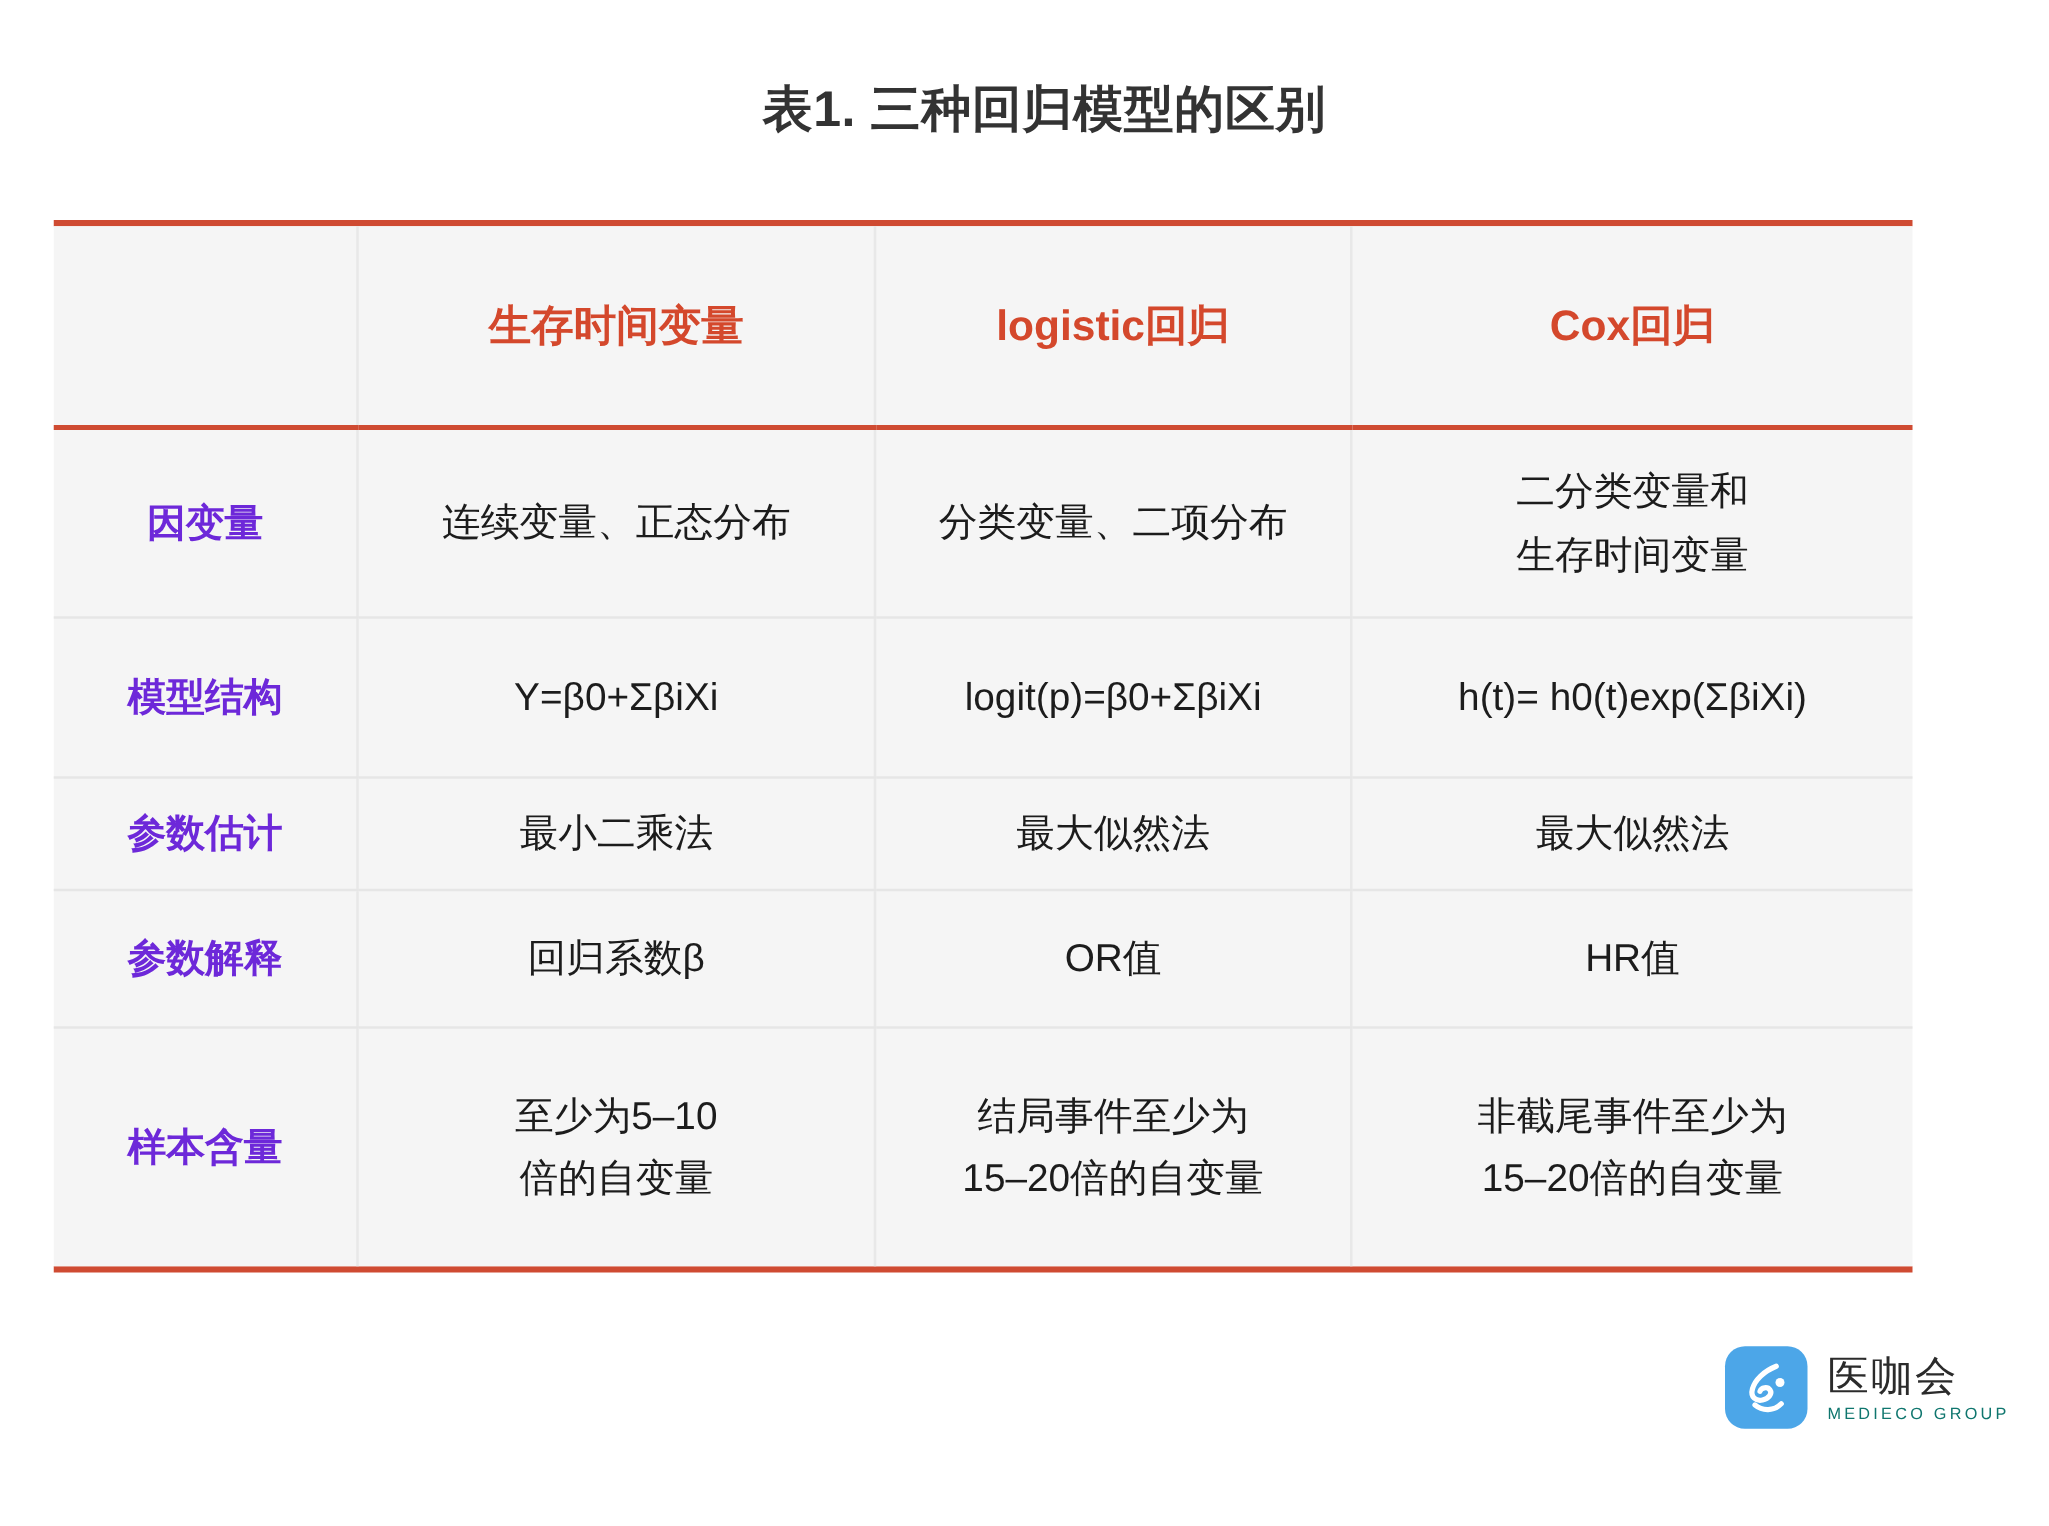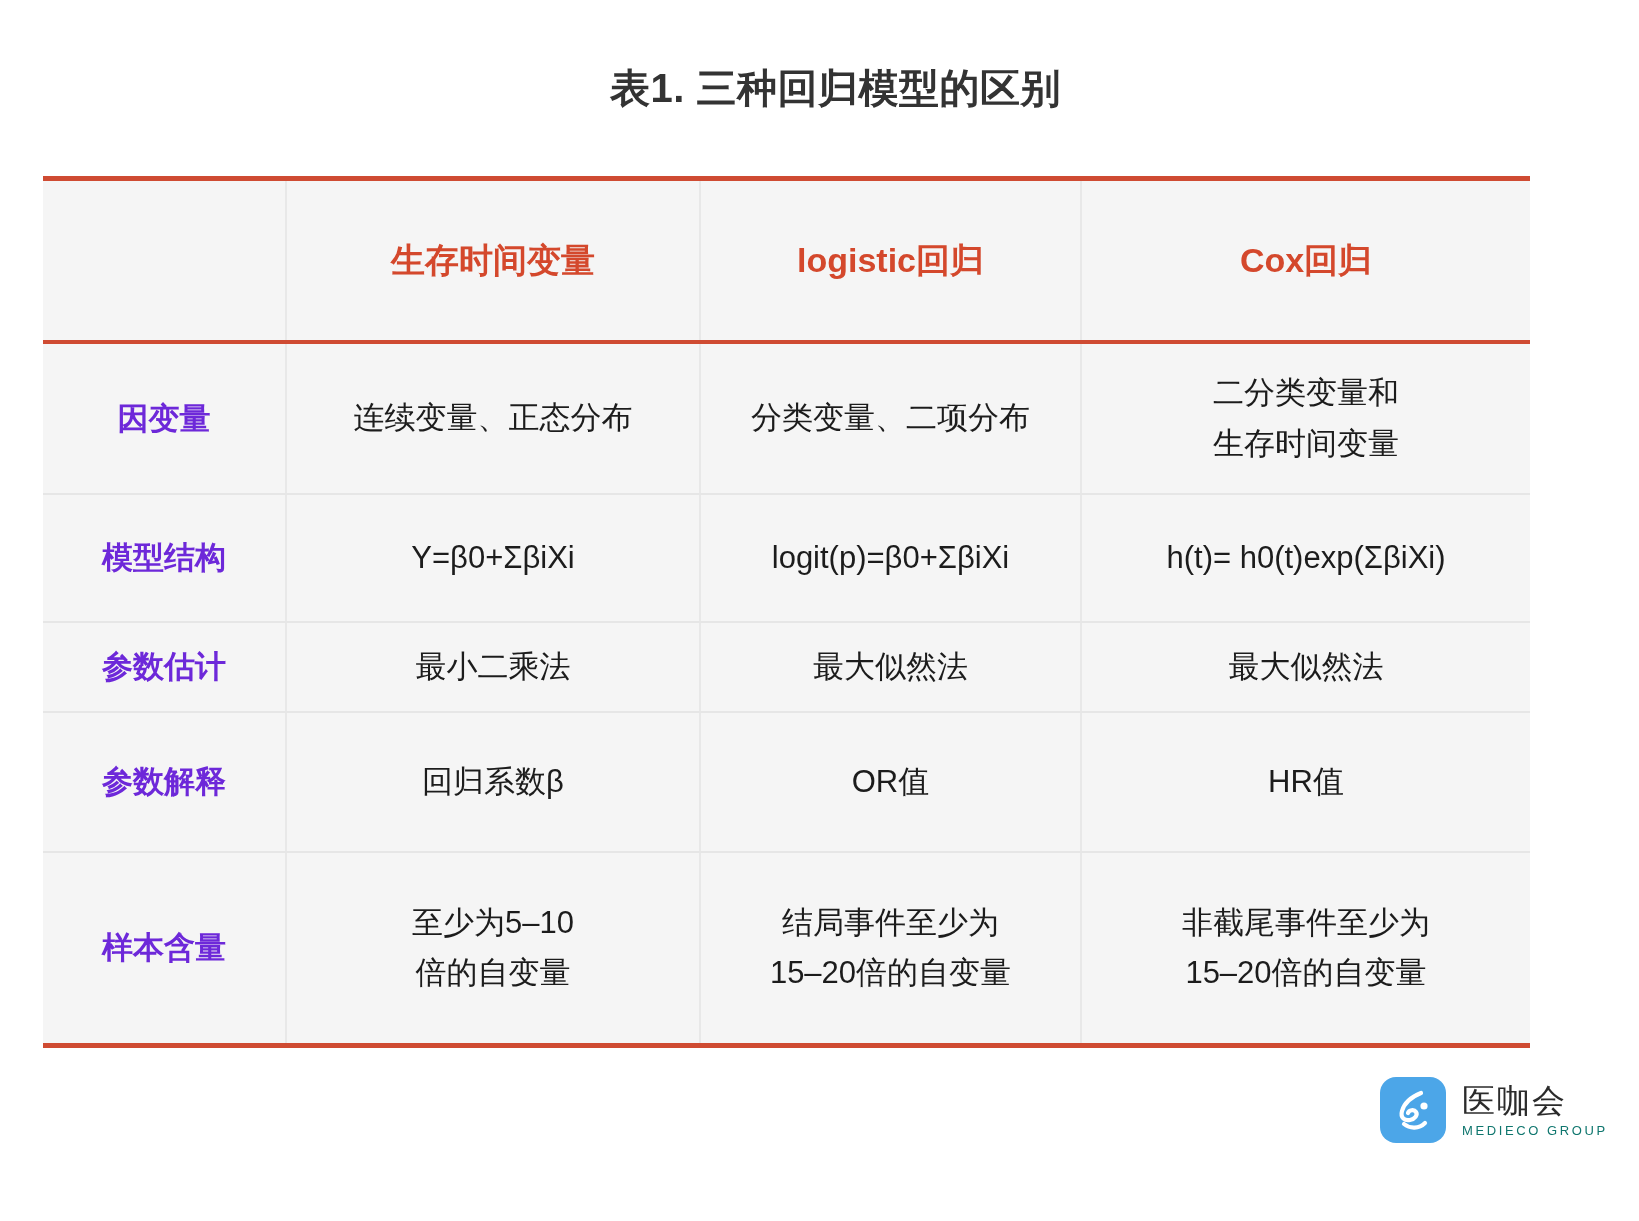--- a/index.html
+++ b/index.html
@@ -109,21 +109,21 @@
   tbody td.cell.divider {
     border-right: 2px solid #e8e8e8;
   }
   tbody td .line {
     display: block;
   }
 
   tr.r-dep   td { height: 152px; }
   tr.r-struct td { height: 128px; }
   tr.r-est    td { height: 90px; }
-  tr.r-interp td { height: 140px; }
+  tr.r-interp td { height: 110px; }
   tr.r-sample td { height: 191px; }
 
   
   .logo {
     position: absolute;
     left: 1380px;
     top: 1077px;
     display: flex;
     align-items: center;
     gap: 16px;

